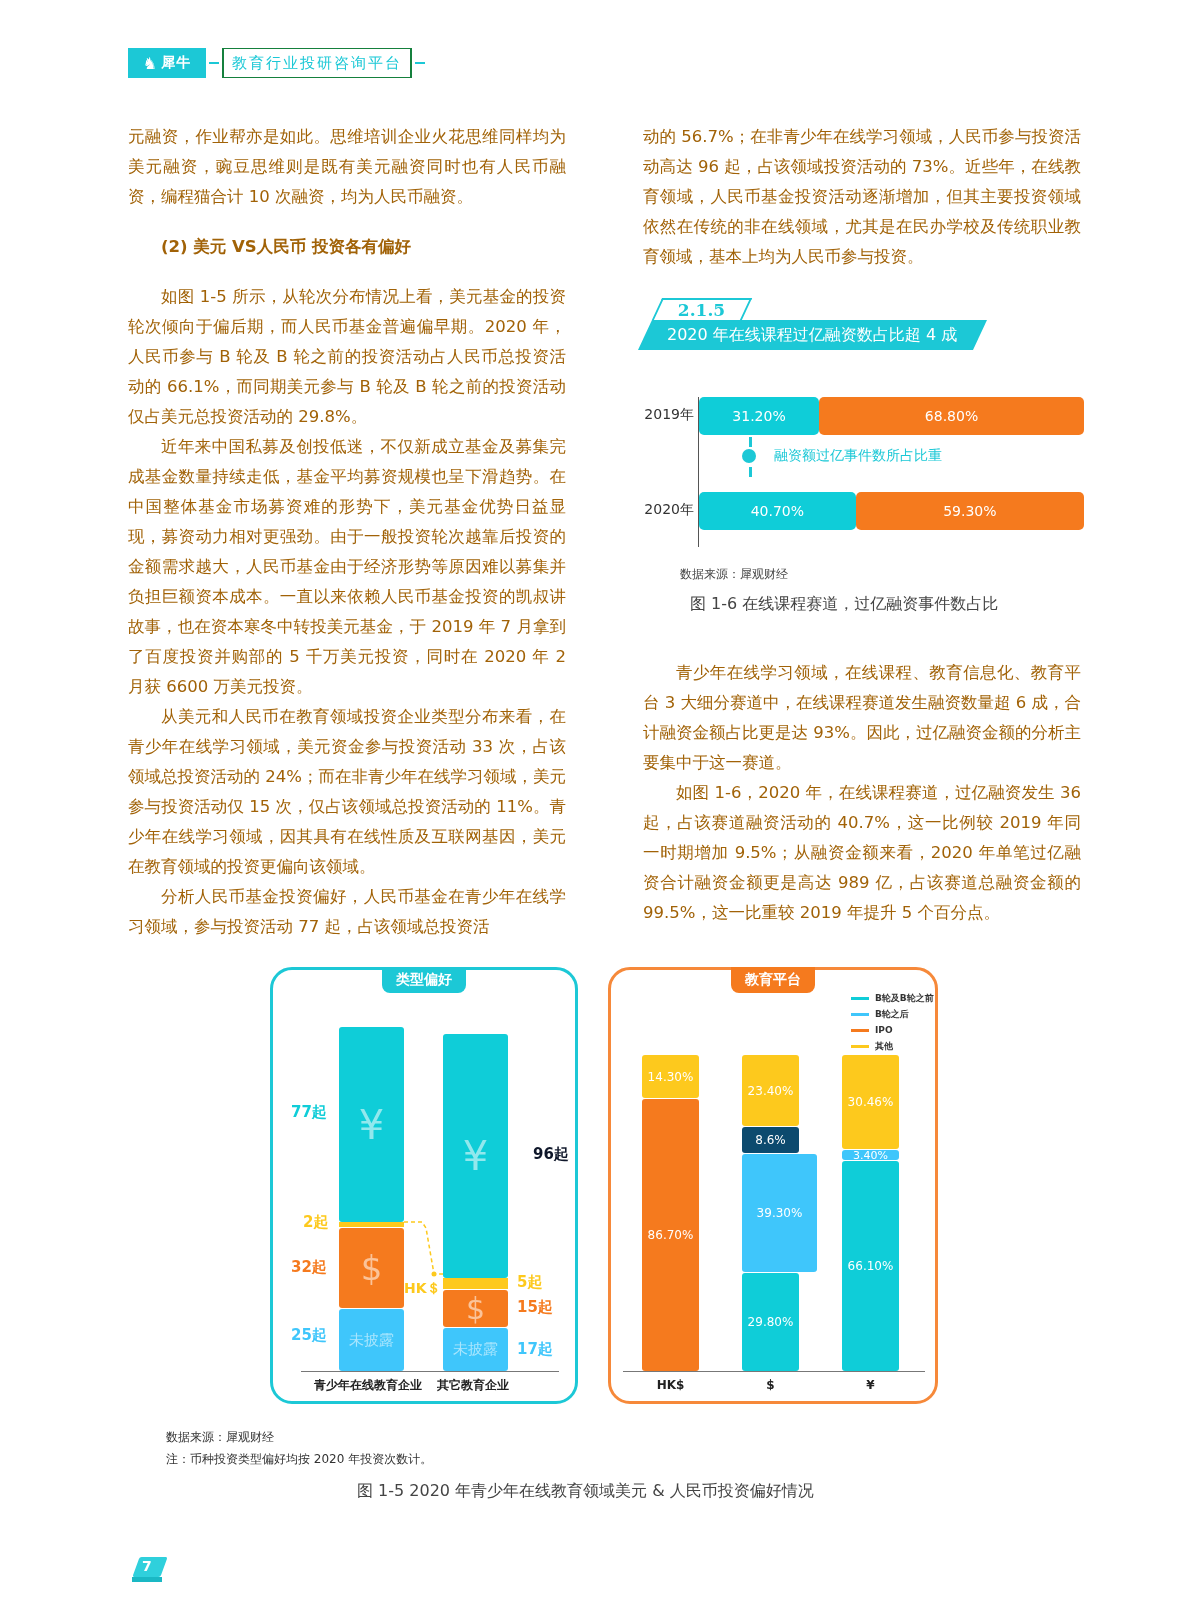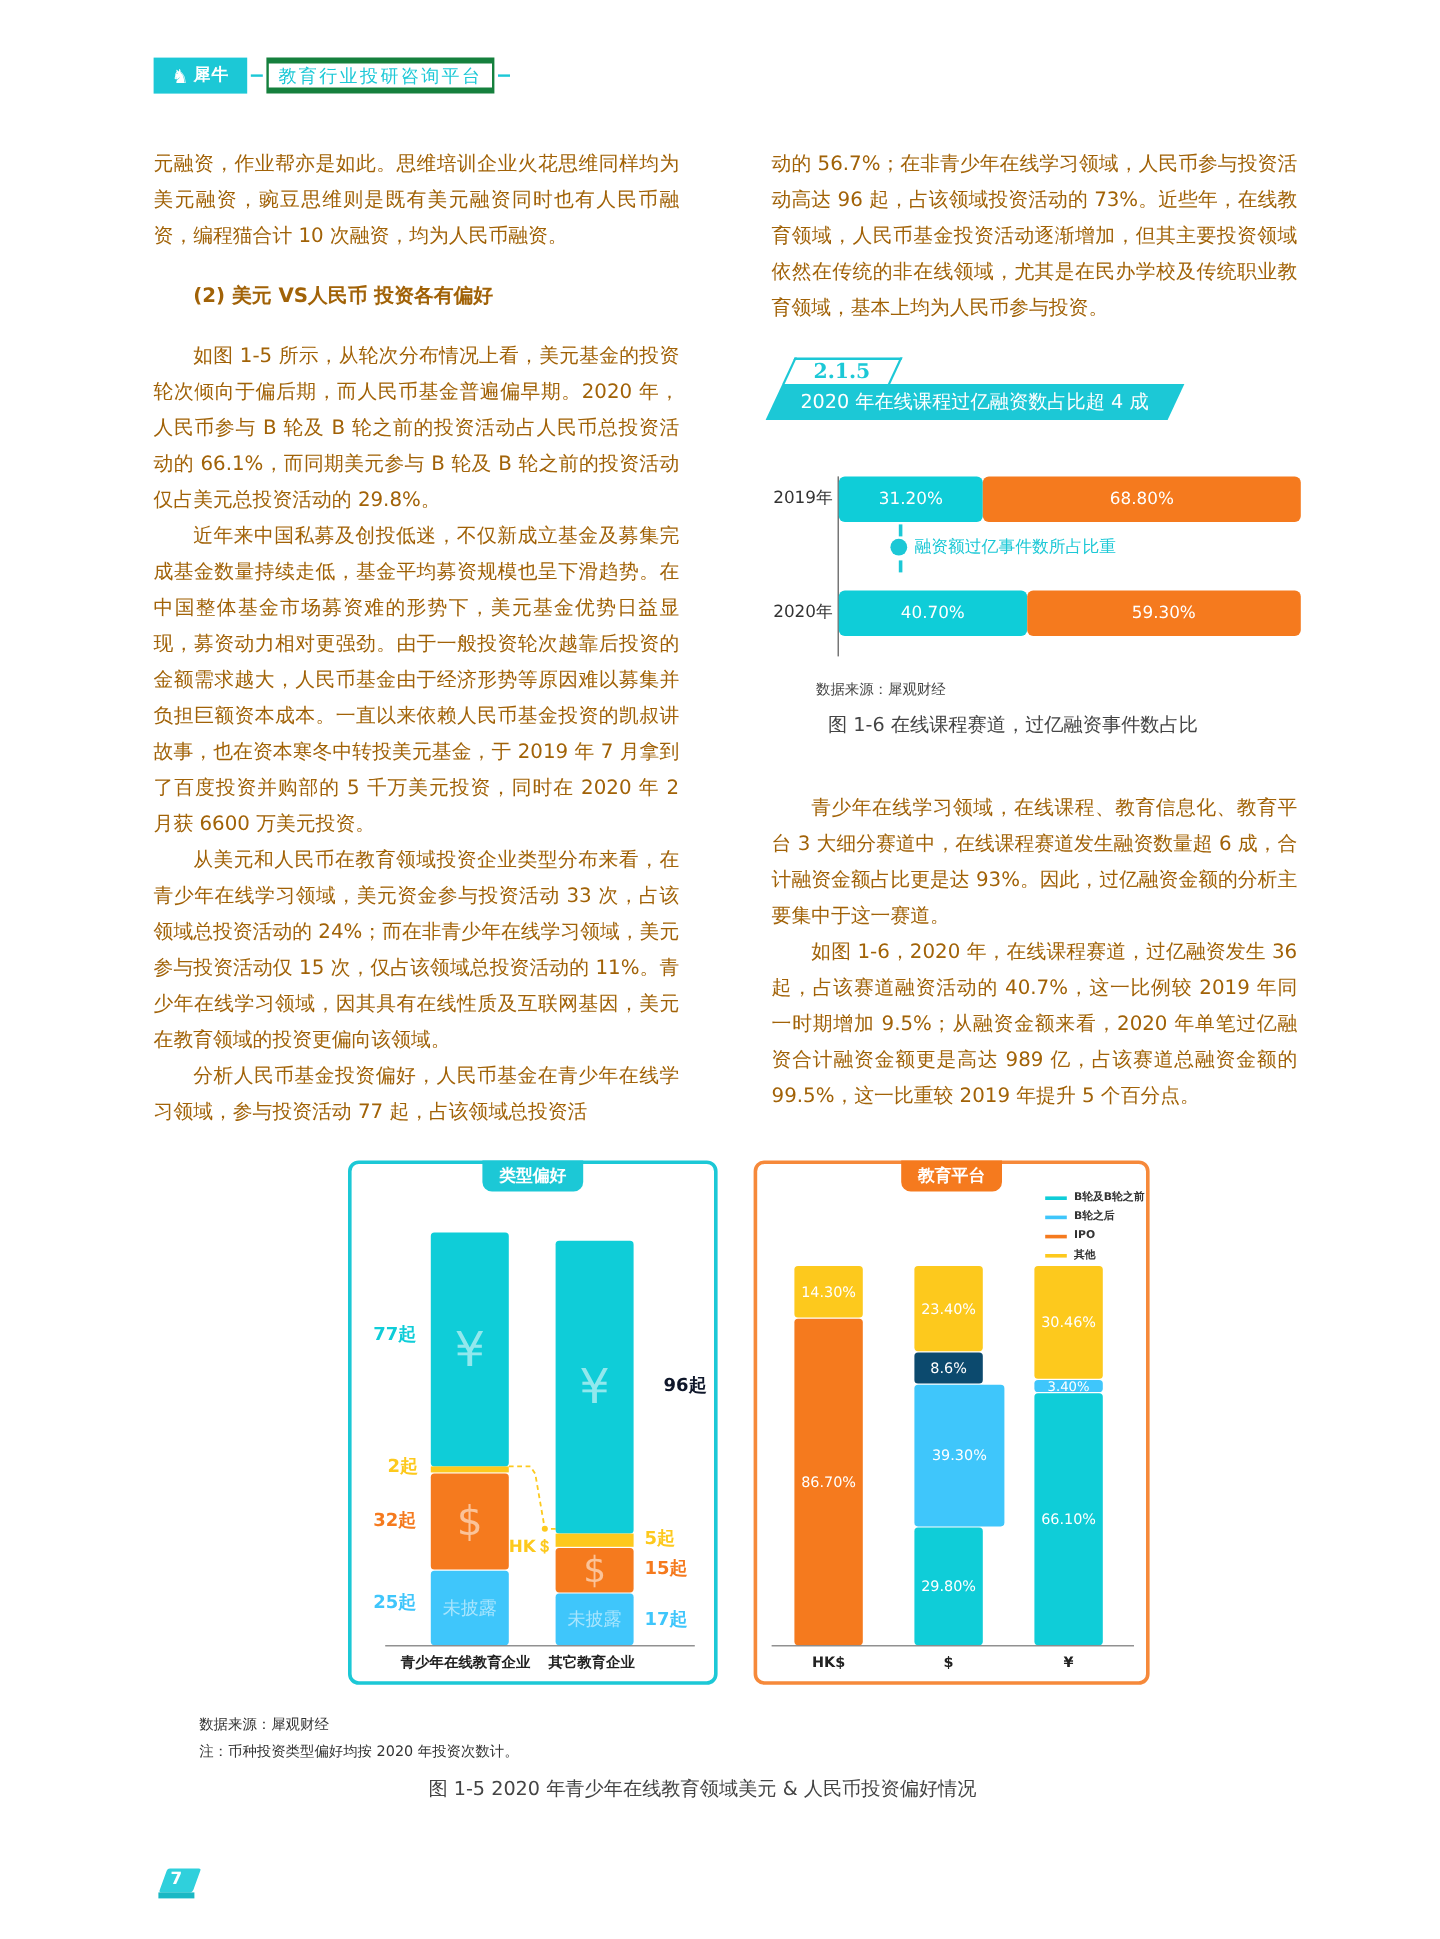--- a/index.html
+++ b/index.html
@@ -4,21 +4,21 @@
 <style>
   * { box-sizing: border-box; margin: 0; padding: 0; }
   html, body { width: 1200px; height: 1616px; background: #ffffff; overflow: hidden; }
   body { position: relative; font-family: "DejaVu Sans", "Liberation Sans", sans-serif; color: #333; }
 
   
   .hdr { position: absolute; left: 128px; top: 47px; height: 32px; display: flex; align-items: center; }
   .logo { width: 78px; height: 30px; background: #1cc8d6; display: flex; align-items: center; justify-content: center; color: #fff; font-size: 14px; font-weight: bold; letter-spacing: 1px; }
   .logo .uni { font-size: 16px; margin-right: 3px; }
   .hdr-dash { width: 10px; height: 2px; background: #1cc8d6; margin: 0 3px; }
-  .hdr-box { border: 5px solid #15803d; border-left-width: 2px; border-right-width: 2px; padding: 2px 8px; color: #1cc8d6; font-size: 15px; font-family: "DejaVu Serif", serif; letter-spacing: 2px; height: 30px; display: flex; align-items: center; }
+  .hdr-box { border: 1px solid #15803d; border-left-width: 2px; border-right-width: 2px; padding: 2px 8px; color: #1cc8d6; font-size: 15px; font-family: "DejaVu Serif", serif; letter-spacing: 2px; height: 30px; display: flex; align-items: center; }
 
   
   .col { position: absolute; font-size: 16.5px; line-height: 30px; color: #a16207; text-align: justify; }
   .col p { text-indent: 2em; }
   .col p.noind { text-indent: 0; }
   .col-left { left: 128px; top: 122px; width: 438px; }
   .col-right { left: 643px; top: 122px; width: 438px; }
   .subhead { font-weight: bold; margin: 20px 0 20px 0; text-indent: 2em; }
 
   
@@ -27,28 +27,28 @@
   .sec-num span { display: block; transform: skewX(25deg); color: #1cc8d6; font-weight: bold; font-size: 17px; text-align: center; line-height: 20px; font-family: "DejaVu Serif", serif; }
   .sec-title { position: absolute; left: 0; top: 22px; height: 30px; width: 335px; background: #1cc8d6; transform: skewX(-25deg); }
   .sec-title span { display: block; transform: skewX(25deg); color: #fff; font-size: 16px; line-height: 30px; padding-left: 22px; }
 
   
   .fig6 { position: absolute; left: 640px; top: 385px; width: 450px; height: 230px; }
   .fig6 .axis { position: absolute; left: 58px; top: 12px; width: 1px; height: 150px; background: #555; }
   .fig6 .yl { position: absolute; left: 0; width: 58px; font-size: 14px; color: #333; text-align: right; padding-right: 4px; }
   .fig6 .bar { position: absolute; left: 59px; width: 385px; height: 38px; display: flex; }
   .fig6 .seg { height: 100%; color: #fff; font-size: 14px; display: flex; align-items: center; justify-content: center; border-radius: 5px; }
-  .fig6 .legend { position: absolute; left: 102px; top: 62px; display: flex; align-items: center; font-size: 14px; color: #1cc8d6; }
+  .fig6 .legend { position: absolute; left: 102px; top: 62px; display: flex; align-items: center; font-size: 14px; color: #1cc8d6; gap: 12px; }
   .fig6 .dash { position: absolute; left: 109px; width: 2px; height: 10px; border-left: 3px dashed #1cc8d6; }
   .fig6 .dot { width: 14px; height: 14px; border-radius: 50%; background: #1cc8d6; margin-right: 6px; }
   .src6 { position: absolute; left: 680px; top: 566px; font-size: 12px; color: #444; }
   .cap6 { position: absolute; left: 690px; top: 594px; font-size: 16px; color: #444; }
 
   
-  .panel { position: absolute; border-radius: 9px; background: #fff; margin-left: 20px; }
+  .panel { position: absolute; border-radius: 22px; background: #fff; }
   .panel-l { left: 270px; top: 967px; width: 308px; height: 437px; border: 3px solid #1cc8d6; }
   .panel-r { left: 608px; top: 967px; width: 330px; height: 437px; border: 3px solid #f6893a; }
   .ptitle { position: absolute; top: -3px; left: 50%; transform: translateX(-50%); padding: 4px 14px; color: #fff; font-size: 14px; font-weight: bold; border-radius: 0 0 8px 8px; }
   .pt-l { background: #1cc8d6; }
   .pt-r { background: #f57a1e; }
   .sb { position: absolute; border-radius: 3px; color: rgba(255,255,255,0.55); display: flex; align-items: center; justify-content: center; }
   .vlab { position: absolute; font-size: 15px; font-weight: bold; }
   .baseline { position: absolute; height: 1px; background: #777; }
   .xlab { position: absolute; font-size: 12px; font-weight: bold; color: #222; text-align: center; }
   .rb { position: absolute; color: #fff; font-size: 12px; display: flex; align-items: center; justify-content: center; border-radius: 3px; }

